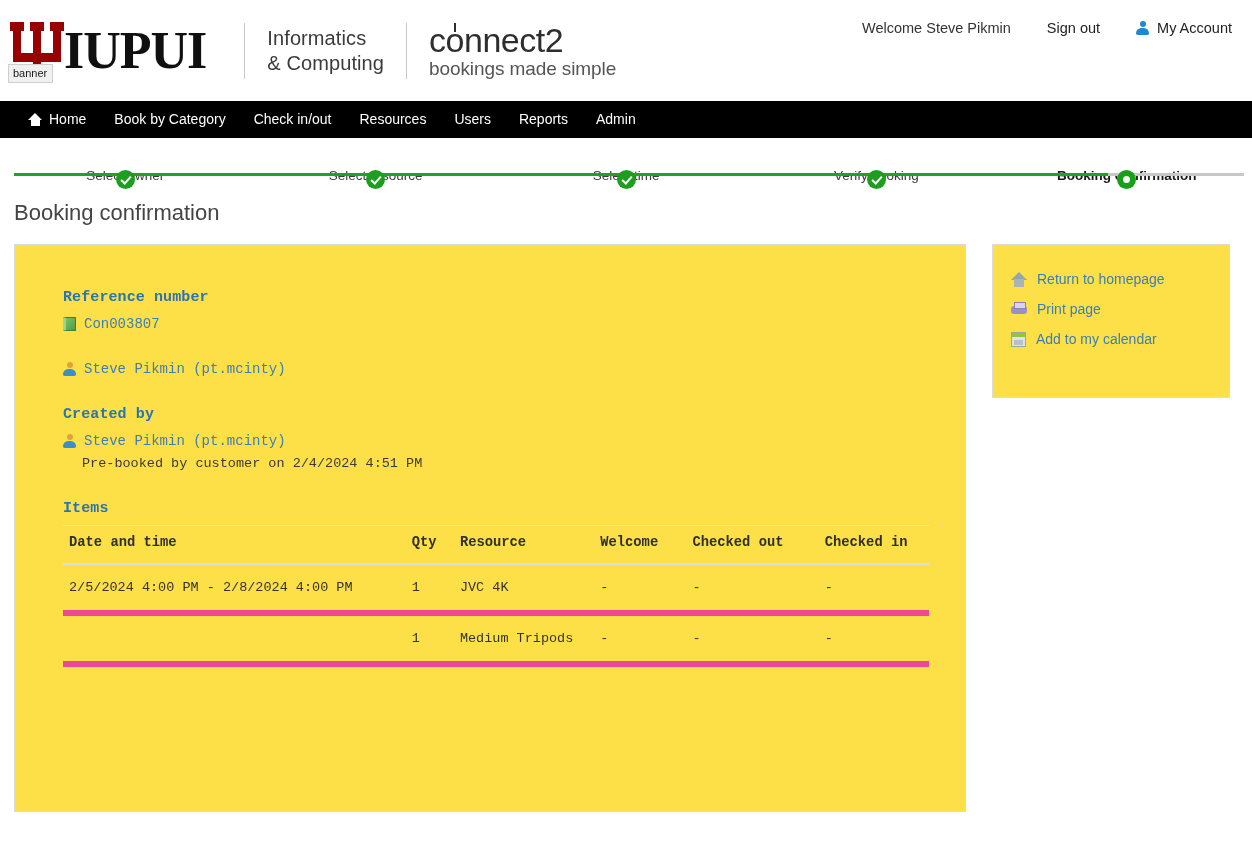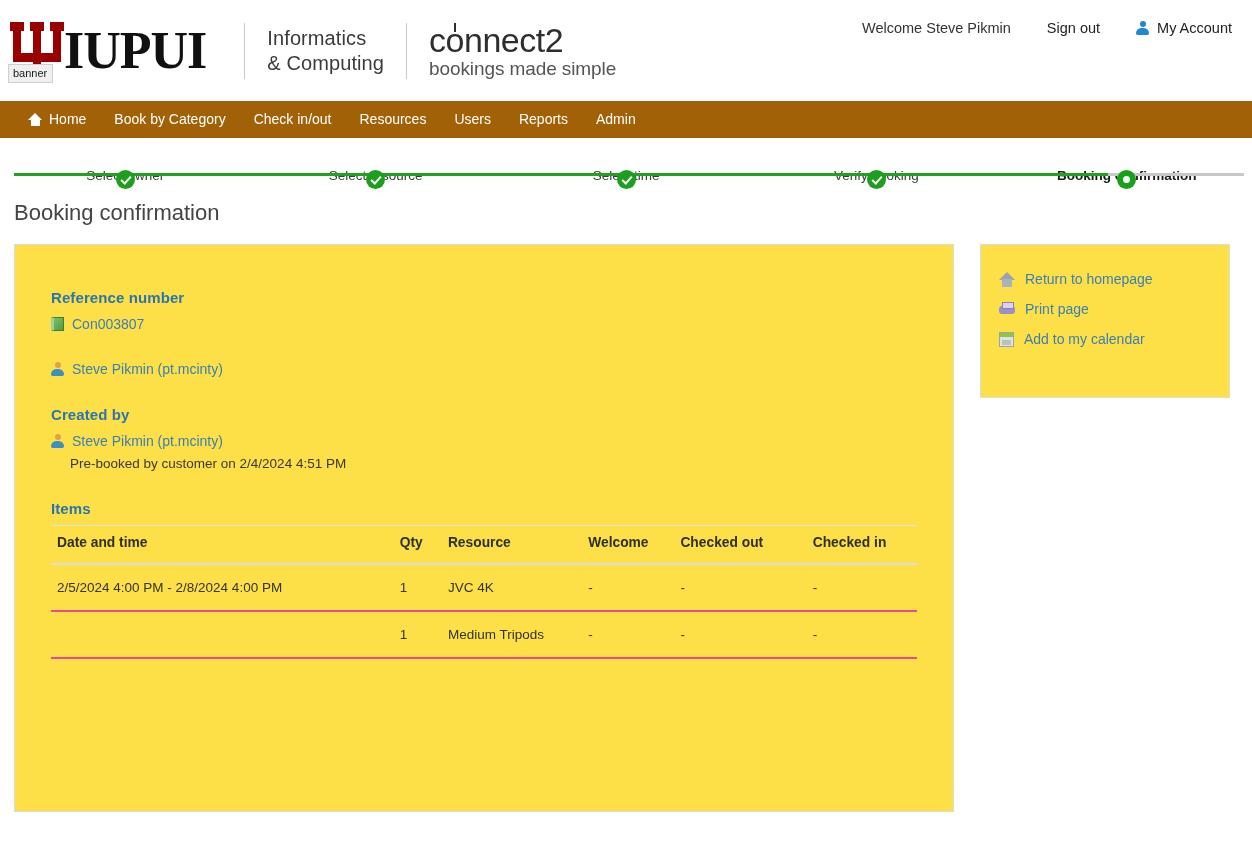--- a/index.html
+++ b/index.html
@@ -120,21 +120,21 @@
   .person-glyph .body {
     position: absolute; left: 0; bottom: 0;
     width: 13px; height: 7px;
     border-radius: 6px 6px 2px 2px;
     background: var(--pc, #1e88d4);
   }
 
   
   .navbar {
     height: 37px;
-    background: #a16207;
+    background: #000000;
     display: flex;
     align-items: center;
     padding-left: 14px;
   }
   .nav-item {
     color: #ffffff;
     font-size: 14px;
     padding: 0 14px;
     line-height: 37px;
     text-decoration: none;
@@ -253,21 +253,22 @@
     padding: 16px 22px 0 14px;
     align-items: flex-start;
   }
   .panel {
     background: #fde047;
     border: 1px solid #dcdcdc;
   }
   .main-panel {
     width: 1012px;
     height: 568px;
-    padding: 44px 36px 0 36px;
+    padding: 44px 36px 0 48px;
+    font-family: Liberation Mono, monospace;
   }
   .side-panel {
     width: 277px;
     height: 154px;
     padding: 26px 20px 0 18px;
   }
 
   .sect-title {
     color: #2a75b0;
     font-weight: bold;
@@ -312,21 +313,21 @@
     font-weight: bold;
     color: #2f2f2f;
     padding: 9px 6px 13px 6px;
     border-top: 1px solid #e2e2e2;
     border-bottom: 2px solid #dddddd;
   }
   table.items td {
     font-size: 13.5px;
     color: #333333;
     padding: 15px 6px;
-    border-bottom: 2px solid #ec4899;
+    border-bottom: 6px solid #ec4899;
   }
   .col-date { width: 342px; }
   .col-qty  { width: 48px; }
   .col-res  { width: 140px; }
   .col-bar  { width: 92px; }
   .col-out  { width: 132px; }
   .col-in   { width: 110px; }
 
   
   .side-link {

